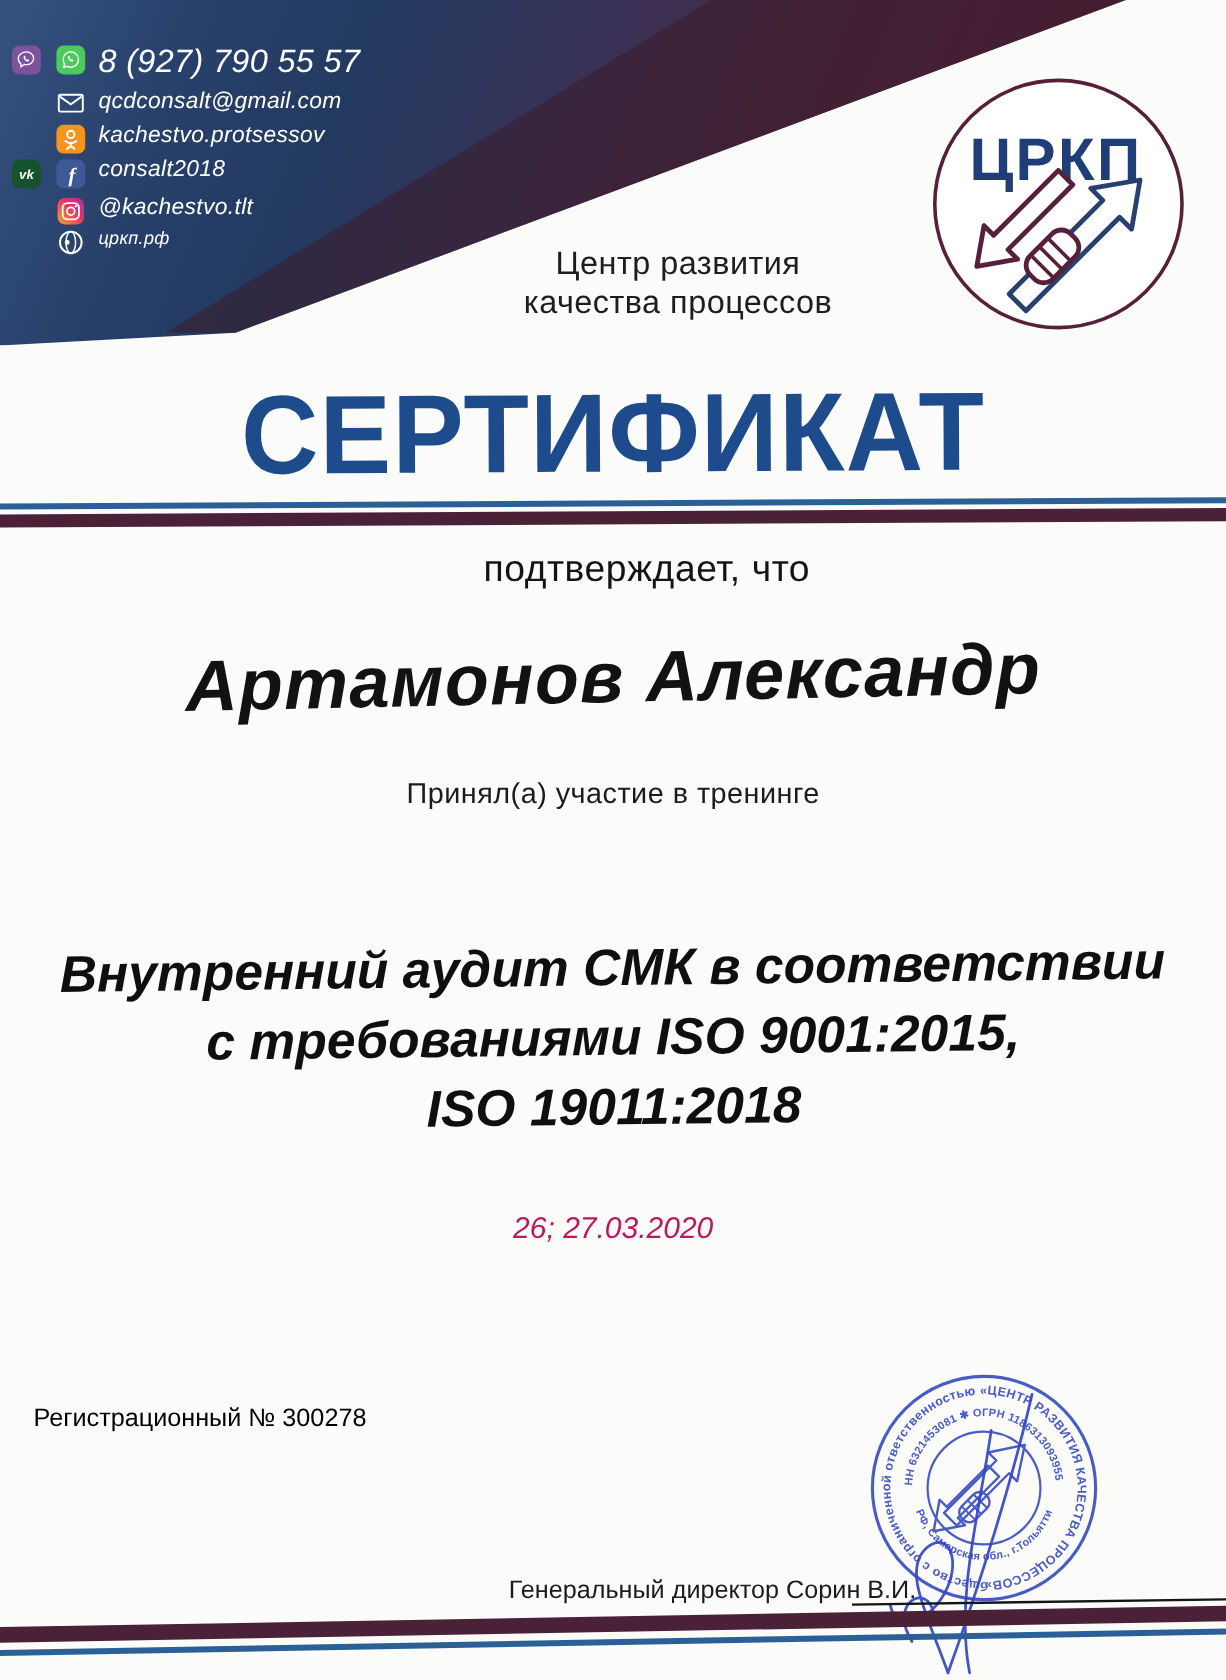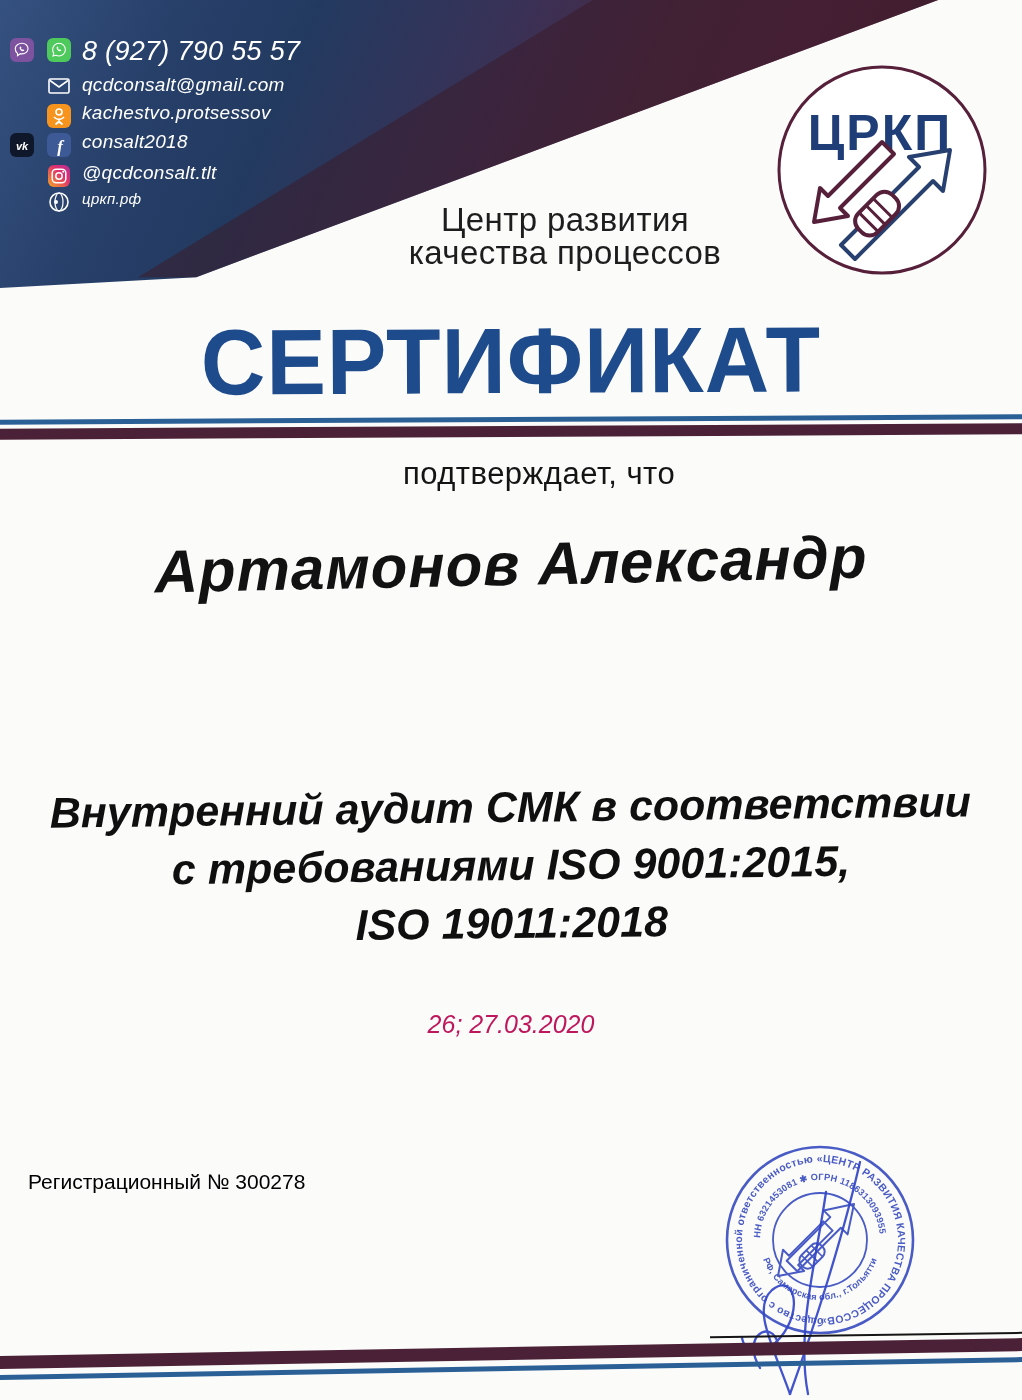--- a/index.html
+++ b/index.html
@@ -16,21 +16,21 @@
   
   .crow{position:absolute;left:8px;display:flex;color:#fff;font-style:italic;height:28px;}
   .islot{flex:0 0 28px;width:28px;height:28px;margin-right:9px;display:flex;align-items:center;justify-content:center;}
   .sicon{width:24px;height:24px;border-radius:6px;display:flex;align-items:center;justify-content:center;}
   .ctext{white-space:nowrap;letter-spacing:.3px;}
   .r1 .ctext{font-size:27px;font-weight:500;}
   .r2 .ctext,.r3 .ctext,.r4 .ctext,.r5 .ctext{font-size:19px;}
   .r6 .ctext{font-size:15px;}
   
   .orgname{position:absolute;left:390px;top:203px;width:350px;text-align:center;
-           font-size:33px;line-height:33px;color:#1d1d1d;letter-spacing:.4px;}
+           font-size:27px;line-height:33px;color:#1d1d1d;letter-spacing:.4px;}
   .logo{position:absolute;left:770px;top:62px;}
   
   .ctr{position:absolute;left:0;width:100%;text-align:center;}
   .title{top:308px;font-size:93px;font-weight:700;color:#1e4b8c;letter-spacing:1px;
          transform:rotate(-.3deg) scaleX(.96);}
   .confirm{top:456px;font-size:31px;color:#141414;letter-spacing:.5px;margin-left:28px;}
   .name{top:530px;font-size:60px;font-weight:700;font-style:italic;color:#121212;
         transform:rotate(-1.2deg);letter-spacing:1px;}
   .part{top:648px;font-size:24px;color:#1c1c1c;letter-spacing:.4px;}
   .training{top:778px;font-size:43px;font-weight:700;font-style:italic;line-height:58px;
@@ -99,21 +99,21 @@
             <rect x="2" y="3" width="20" height="14" rx="1.5" fill="none" stroke="#fff" stroke-width="1.6"></rect>
             <path d="M3 4.5 12 11l9-6.5" fill="none" stroke="#fff" stroke-width="1.6"></path>
           </svg>
     </span>
       </span>
     <span class="ctext">qcdconsalt@gmail.com</span>
   </div>
 
   <div class="crow r4" style="top:131px">
     <span class="islot">
-        <span class="sicon" style="background:#0f172a">
+        <span class="sicon" style="background:#14532d">
       <svg width="24" height="24" viewBox="0 0 24 24">
             <text x="12" y="16.5" text-anchor="middle" font-family="Liberation Sans,sans-serif" font-size="11" font-weight="bold" fill="#fff">vk</text>
           </svg>
     </span>
       </span>
     <span class="islot">
         <span class="sicon" style="background:#3d5a96">
       <svg width="24" height="24" viewBox="0 0 24 24">
             <text x="13" y="19" text-anchor="middle" font-family="Liberation Serif,serif" font-size="17" font-weight="bold" fill="#fff">f</text>
           </svg>
@@ -126,21 +126,21 @@
     <span class="islot"></span>
     <span class="islot">
         <span class="sicon" style="width:22px;height:22px;background:linear-gradient(45deg,#f5a623,#e1306c 60%,#b52f9b)">
       <svg width="16" height="16" viewBox="0 0 16 16">
             <rect x="1.2" y="1.2" width="13.6" height="13.6" rx="4" fill="none" stroke="#fff" stroke-width="1.5"></rect>
             <circle cx="8" cy="8" r="3.2" fill="none" stroke="#fff" stroke-width="1.5"></circle>
             <circle cx="12.2" cy="3.8" r="1" fill="#fff"></circle>
           </svg>
     </span>
       </span>
-    <span class="ctext">@qcdconsalt.tlt</span>
+    <span class="ctext">@kachestvo.tlt</span>
   </div>
 
   <div class="crow r6" style="top:190px">
     <span class="islot"></span>
     <span class="islot">
         <span>
       <svg width="22" height="22" viewBox="0 0 22 22">
             <circle cx="11" cy="11" r="9" fill="none" stroke="#fff" stroke-width="1.6"></circle>
             <ellipse cx="11" cy="11" rx="4" ry="9" fill="none" stroke="#fff" stroke-width="1.2"></ellipse>
             <circle cx="8" cy="11" r="2" fill="#fff"></circle>
@@ -167,20 +167,21 @@
     <div>Центр развития</div>
     <div>качества процессов</div>
   </div>
 
   <div class="ctr title">СЕРТИФИКАТ</div>
   <div class="hline l-blue1"></div>
   <div class="hline l-mar1"></div>
 
   <div class="ctr confirm">подтверждает, что</div>
   <div class="ctr name">Артамонов Александр</div>
+  <div class="ctr part">Принял(а) участие в  тренинге</div>
 
   <div class="ctr training">
     <div>Внутренний аудит СМК в соответствии</div>
     <div>с требованиями ISO 9001:2015,</div>
     <div>ISO 19011:2018</div>
   </div>
 
   <div class="ctr date">26; 27.03.2020</div>
   <div class="reg">Регистрационный № 300278</div>
 
@@ -213,17 +214,18 @@
 
   <svg class="signature" width="330" height="268" viewBox="0 0 330 268">
     <g fill="none" stroke="#3246c8" stroke-width="2.3" stroke-linecap="round" opacity=".92">
       <path d="M184 30 C168 100,140 190,114 262"></path>
       <path d="M114 262 C96 212,76 176,96 158 C118 140,128 178,104 206 C88 224,70 224,66 206"></path>
       <path d="M150 60 C140 130,120 200,132 262"></path>
       <path d="M84 236 C64 204,96 186,102 212"></path>
     </g>
   </svg>
 
+  <div class="dircap">Генеральный директор Сорин В.И.</div>
   <div class="sigline"></div>
   <div class="hline l-mar2"></div>
   <div class="hline l-blue2"></div>
 
 </div>
 
 </body></html>

